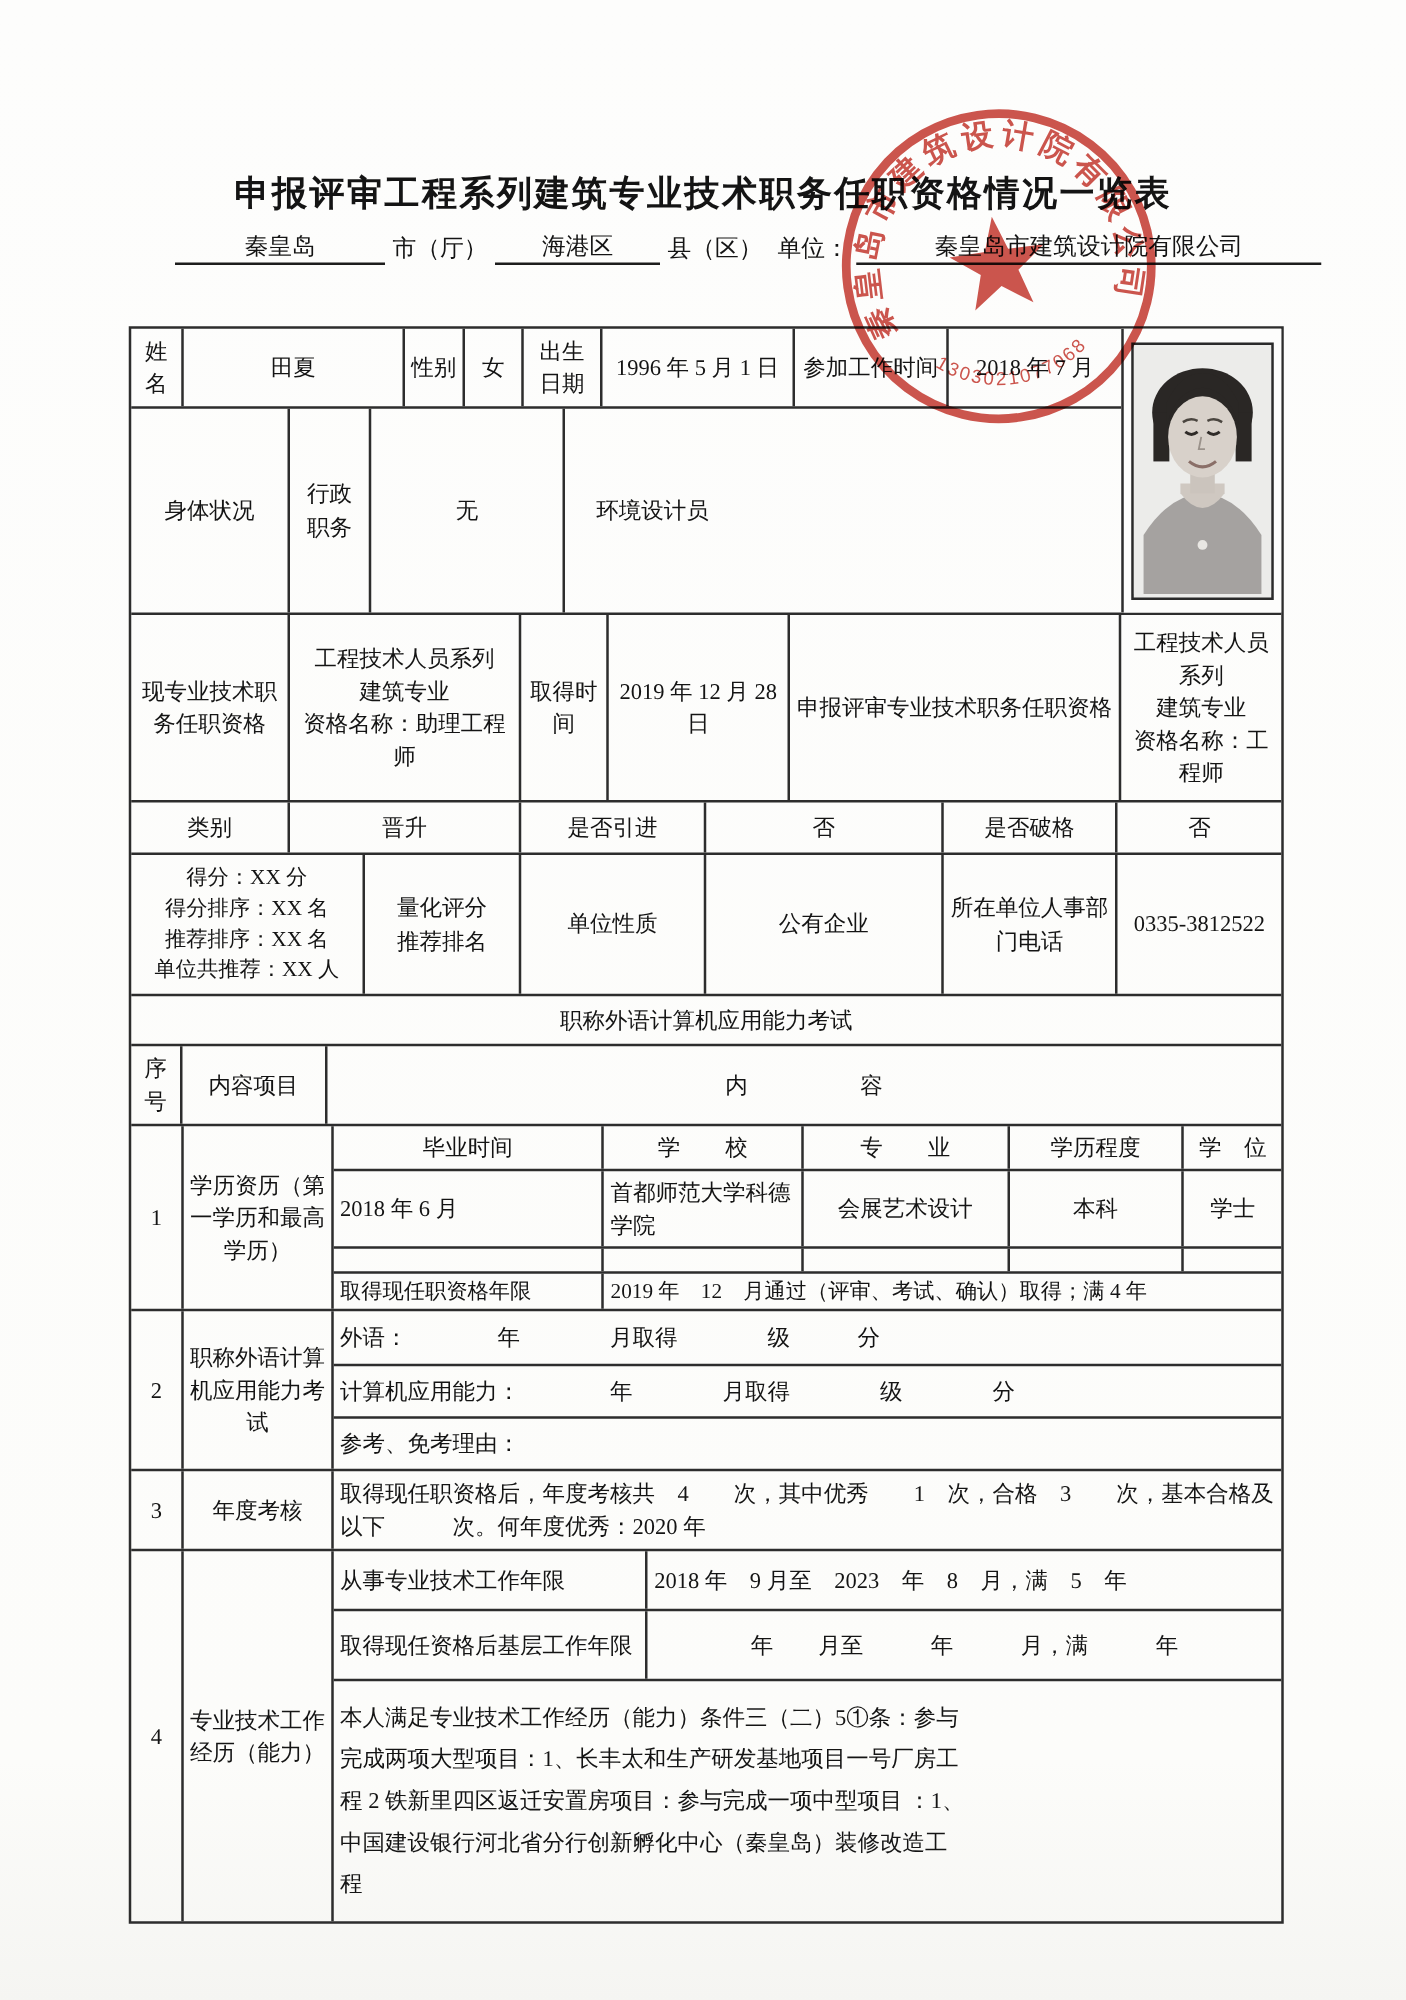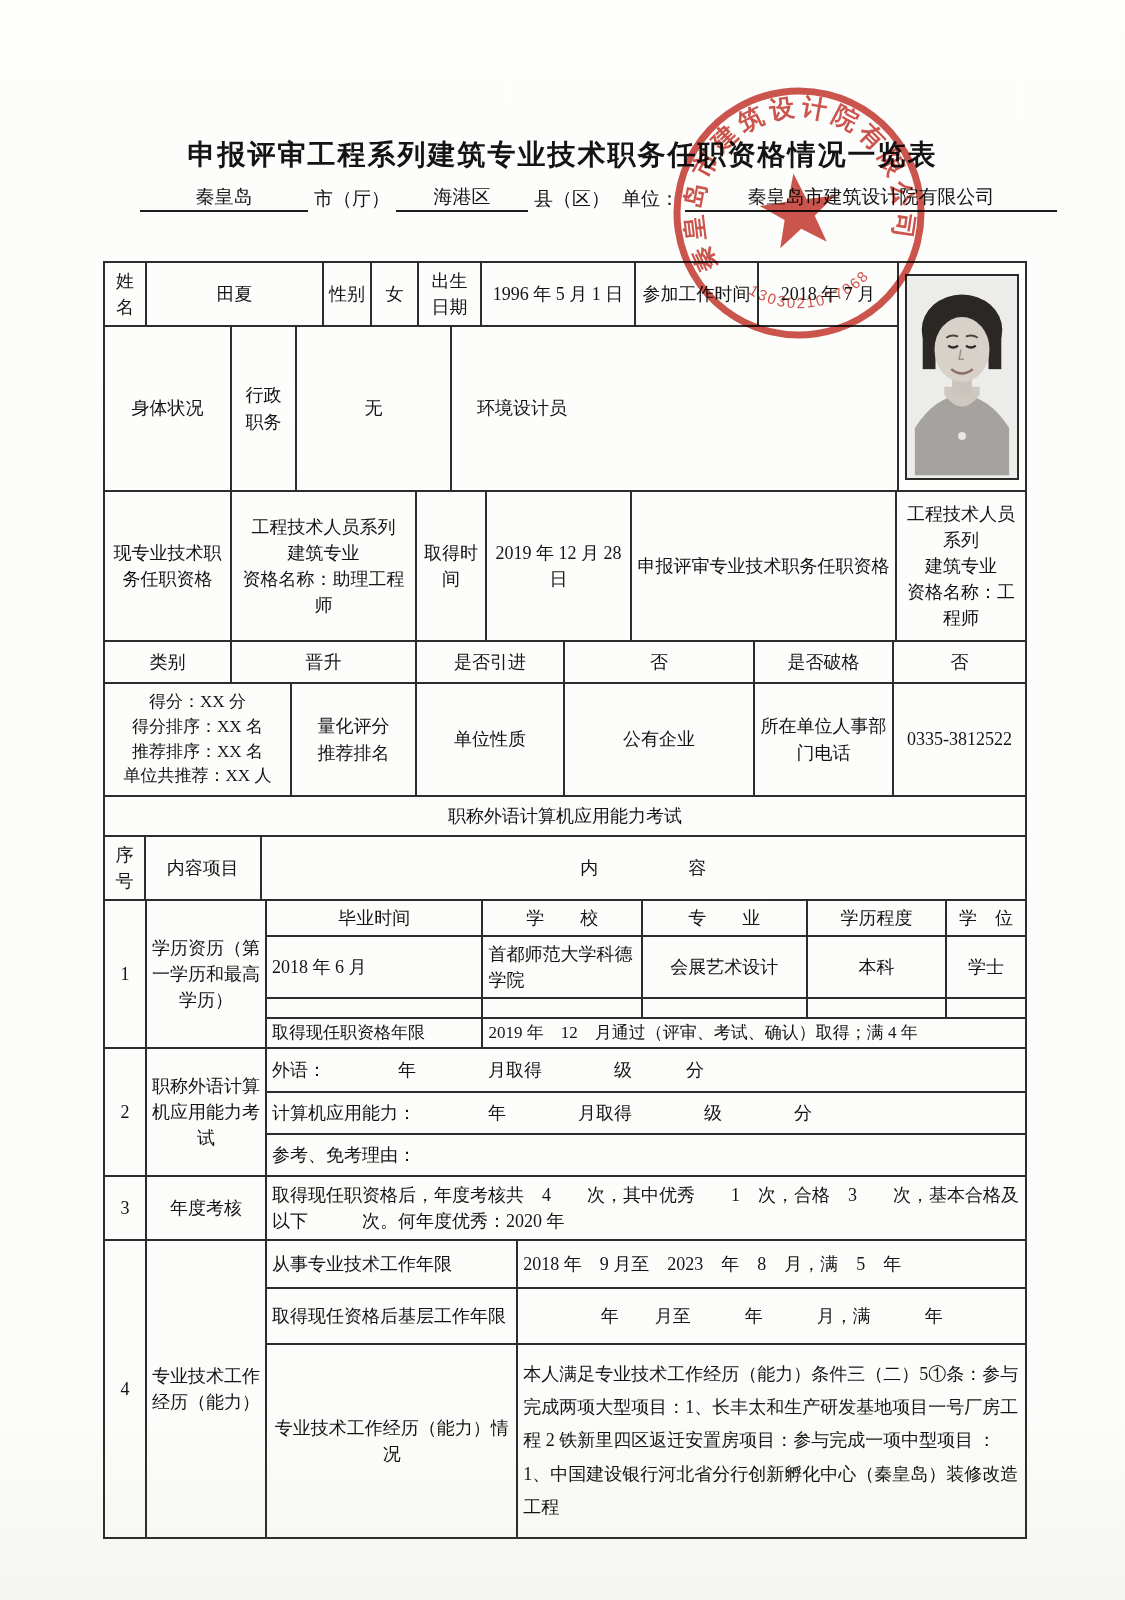--- a/index.html
+++ b/index.html
@@ -231,21 +231,20 @@
       <div class="subcol" style="width:760px">
         <div class="tr" style="height:46px">
           <div class="cell left" style="width:250px">从事专业技术工作年限</div>
           <div class="cell left" style="width:510px">2018 年　9 月至　2023　年　8　月，满　5　年</div>
         </div>
         <div class="tr bt" style="height:56px">
           <div class="cell left" style="width:250px">取得现任资格后基层工作年限</div>
           <div class="cell" style="width:510px">年　　月至　　　年　　　月，满　　　年</div>
         </div>
         <div class="tr bt" style="height:194px">
-          <div class="cell" style="width:250px">专业技术工作经历（能力）情况</div>
           <div class="cell left" style="width:510px;align-items:center;line-height:1.85">本人满足专业技术工作经历（能力）条件三（二）5①条：参与完成两项大型项目：1、长丰太和生产研发基地项目一号厂房工程 2 铁新里四区返迁安置房项目：参与完成一项中型项目 ：1、中国建设银行河北省分行创新孵化中心（秦皇岛）装修改造工程</div>
         </div>
       </div>
     </div>
 
   </div>
 
   <svg class="stamp" viewBox="0 0 262 262">
     <g transform="rotate(-8 131 131)" fill="none">
       <circle cx="131" cy="131" r="122" stroke="#c5382f" stroke-width="7"></circle>

